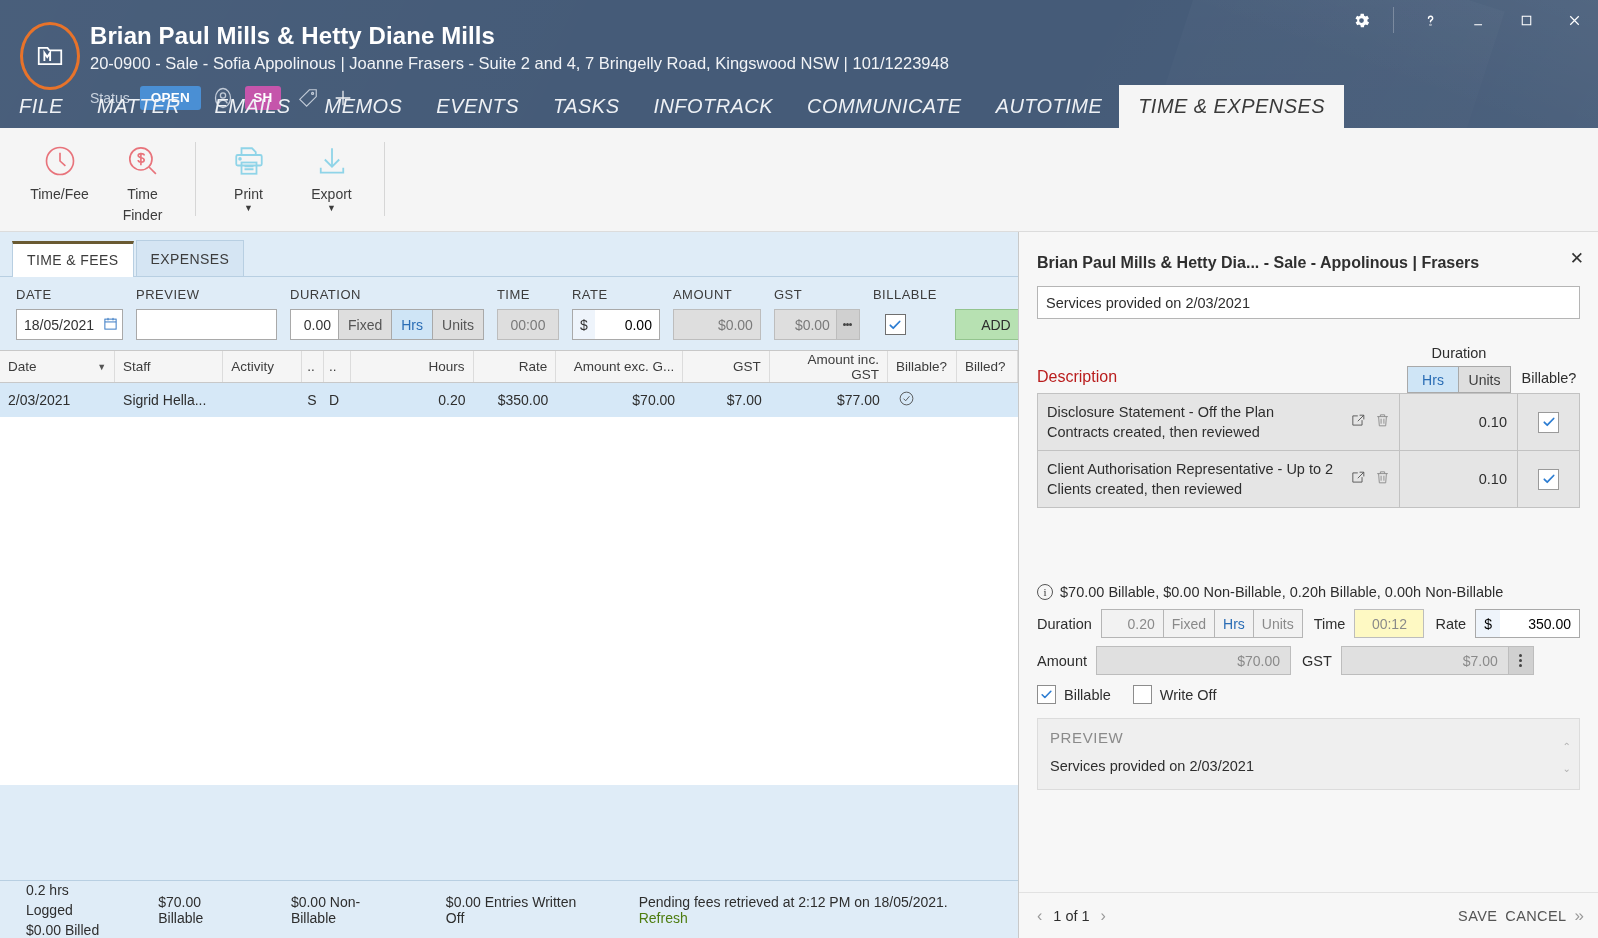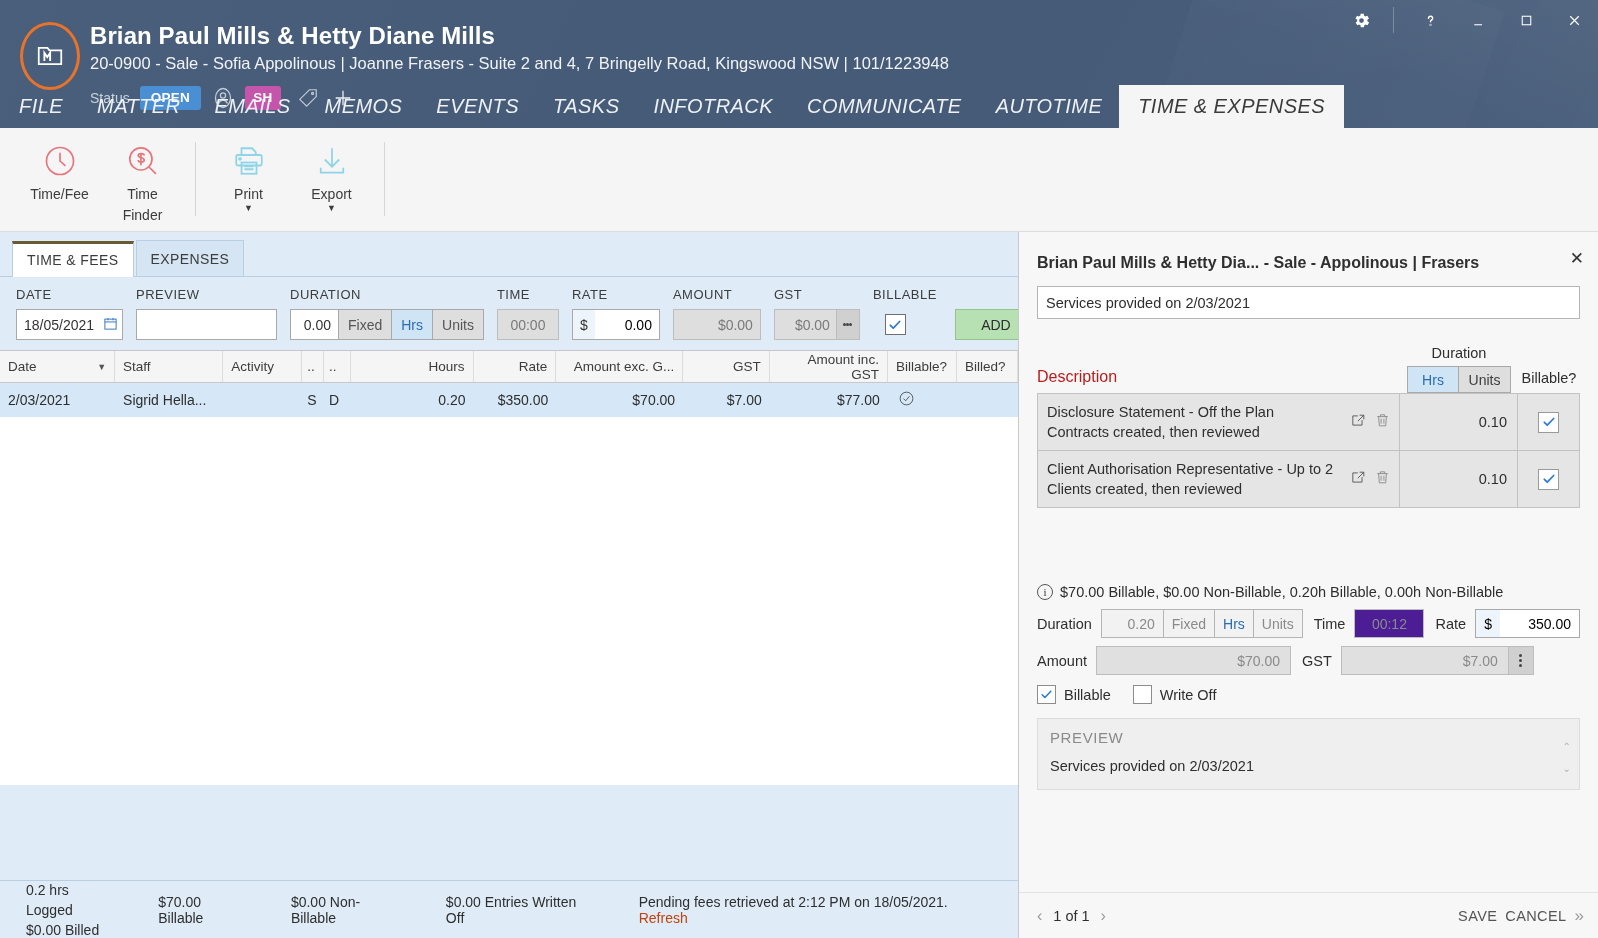--- a/index.html
+++ b/index.html
@@ -178,21 +178,21 @@
 
   
   .statusbar {
     position:absolute; left:0; bottom:0; width:1018px; height:58px;
     background:#dfecf7; border-top:1px solid #b8cfe2;
     display:flex; align-items:center; padding-left:26px; font-size:14px; color:#2e2e2e;
   }
   .sb-stack { display:flex; flex-direction:column; line-height:20px; margin-right:40px; }
   .sb-item { margin-right:42px; }
   .sb-pending { margin-left:auto; margin-right:22px; font-size:14px; color:#2e2e2e; }
-  .link { color:#c2410c; cursor:default; }
+  .link { color:#4d7c0f; cursor:default; }
 
   
   .rp-head { padding:22px 18px 0 18px; position:relative; }
   .rp-title { font-size:16px; font-weight:bold; color:#2f2f2f; letter-spacing:0; }
   .rp-close { position:absolute; right:14px; top:16px; font-size:17px; color:#333; cursor:default; }
   .rp-descinp {
     margin:14px 18px 0 18px; height:33px; border:1px solid #b5b5b5; background:#fff;
     display:flex; align-items:center; padding:0 8px; font-size:14.5px; color:#2e2e2e;
   }
 
@@ -227,21 +227,21 @@
             font-size:11px; display:flex; align-items:center; justify-content:center;
             margin-right:7px; color:#333; font-family:"Liberation Serif", serif;}
   .fld-row { display:flex; align-items:center; margin-bottom:8px; }
   .fld-lbl { font-size:14.5px; color:#2e2e2e; margin-right:9px; }
   .dseg { display:flex; height:29px; border:1px solid #b5b5b5; }
   .dseg .cell { display:flex; align-items:center; justify-content:center; font-size:14px;
                 border-right:1px solid #b5b5b5; padding:0 8px; background:#f2f2f2; color:#8a8a8a; }
   .dseg .cell:last-child { border-right:none; }
   .dseg .cell.num { width:62px; justify-content:flex-end; padding-right:8px; }
   .dseg .cell.on { color:#2a6db5; }
-  .timefld { width:72px; height:29px; border:1px solid #bdbdbd; background:#4c1d95; color:#8a8a8a;
+  .timefld { width:72px; height:29px; border:1px solid #bdbdbd; background:#fef9c3; color:#8a8a8a;
              display:flex; align-items:center; justify-content:center; font-size:14px; }
   .ratefld { display:flex; height:29px; border:1px solid #a9a9a9; background:#fff; width:108px; }
   .ratefld .d { width:24px; background:#eef4fb; display:flex; align-items:center; justify-content:center; font-size:14px;}
   .ratefld .v { flex:1; display:flex; align-items:center; justify-content:flex-end; padding-right:8px; font-size:14px;}
   .amtfld { width:195px; height:29px; border:1px solid #bdbdbd; background:#e0e0e0; color:#8a8a8a;
             display:flex; align-items:center; justify-content:flex-end; padding-right:10px; font-size:14px; }
   .gstfld { display:flex; height:29px; border:1px solid #bdbdbd; width:193px; }
   .gstfld .v { flex:1; background:#e0e0e0; color:#8a8a8a; display:flex; align-items:center;
                justify-content:flex-end; padding-right:10px; font-size:14px; border-right:1px solid #bdbdbd;}
   .gstfld .k { width:24px; background:#d0d0d0; display:flex; flex-direction:column; align-items:center; justify-content:center; }

